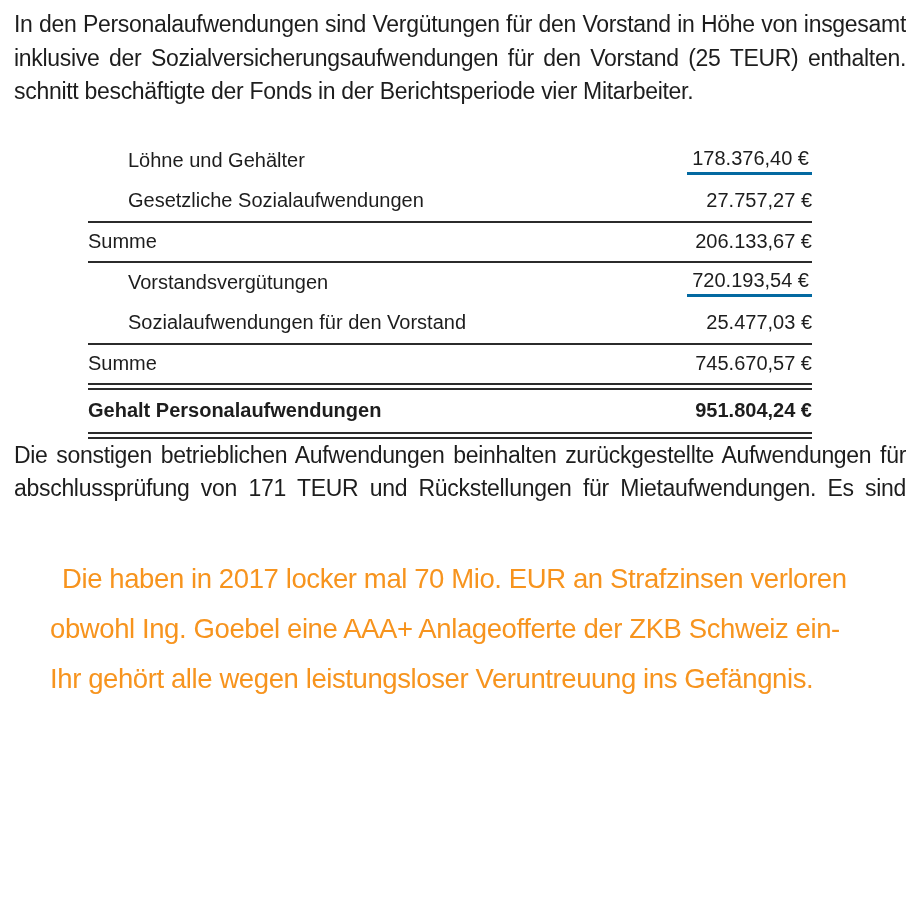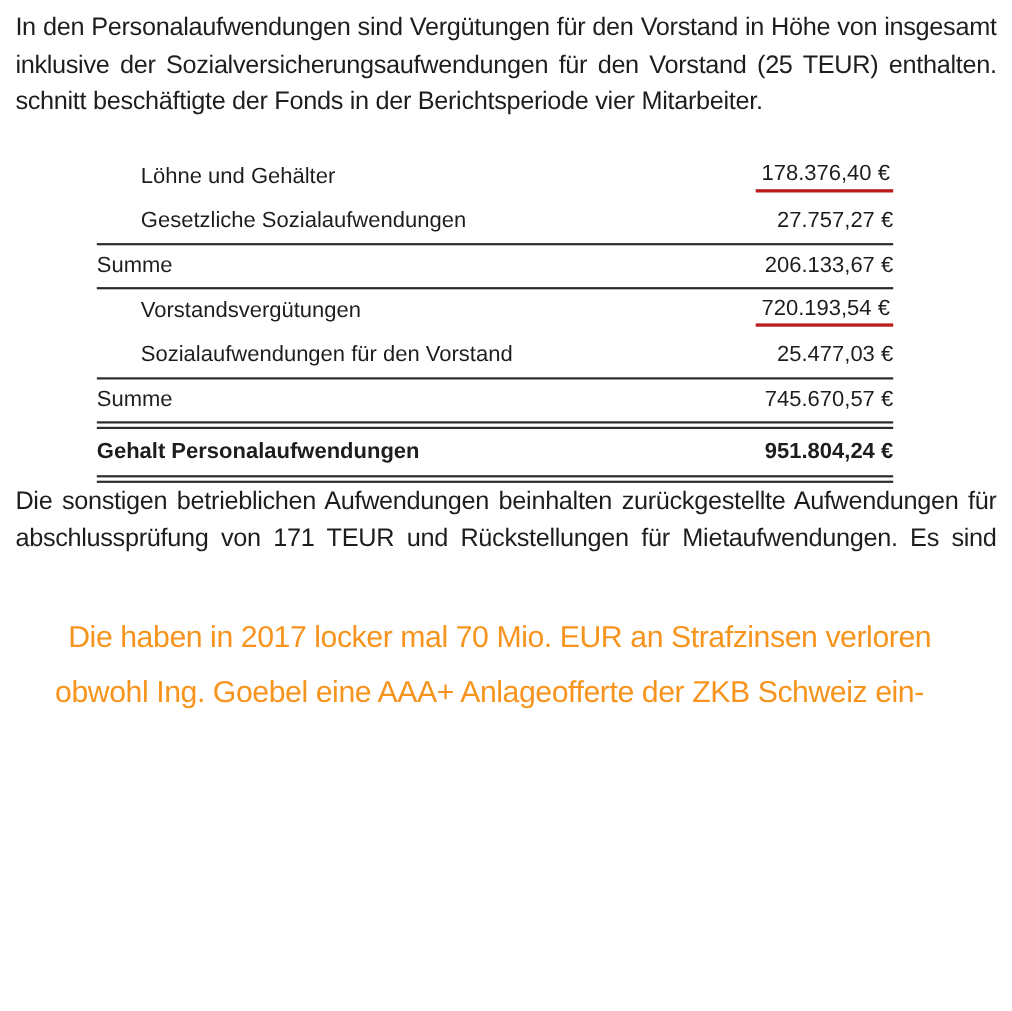--- a/index.html
+++ b/index.html
@@ -18,21 +18,21 @@
   .jline { text-align: justify; overflow: hidden; }
   .jline::after { content: ""; display: inline-block; width: 100%; }
 
   
   .ptable { margin: 32px 0 0 74px; width: 724px; font-size: 20px; }
   .trow { display: flex; justify-content: space-between; align-items: center; height: 40px; }
   .trow.subtotal { height: 38px; }
   .trow.total { height: 42px; font-weight: bold; }
   .tlabel.indent { padding-left: 40px; }
   .tamount { text-align: right; white-space: nowrap; }
-  .tamount.orange-underline { border-bottom: 3px solid #b91c1c; padding: 0 3px 2px 5px; margin-left: 48px; }
+  .tamount.orange-underline { border-bottom: 3px solid #0369a1; padding: 0 3px 2px 5px; margin-left: 48px; }
   .rule { border-top: 2px solid #2b2b2b; }
   .rule.double { height: 7px; border-top: 2px solid #2b2b2b; border-bottom: 2px solid #2b2b2b; }
 
   .p2 { }
 
   
   .annotation { margin: 48px 0 0 36px; font-size: 27.5px; letter-spacing: -0.4px; }
   .aline { display: block; height: 50px; line-height: 50px; white-space: nowrap; }
   .aline.a-indent { padding-left: 12px; }
 </style>
@@ -97,15 +97,16 @@
   </div>
 
   <div class="para p2">
     <span class="line jline">Die sonstigen betrieblichen Aufwendungen beinhalten zurückgestellte Aufwendungen für die Jahres-</span>
     <span class="line jline">abschlussprüfung von 171 TEUR und Rückstellungen für Mietaufwendungen. Es sind Reisekosten und</span>
   </div>
 
   <div class="annotation" style="color: rgb(247, 148, 30);">
     <span class="aline a-indent">Die haben in 2017 locker mal 70 Mio. EUR an Strafzinsen verloren</span>
     <span class="aline">obwohl Ing. Goebel eine AAA+ Anlageofferte der ZKB Schweiz ein-</span>
+    <span class="aline">Ihr gehört alle wegen leistungsloser Veruntreuung ins Gefängnis.</span>
   </div>
 
 </div>
 
 </body></html>

